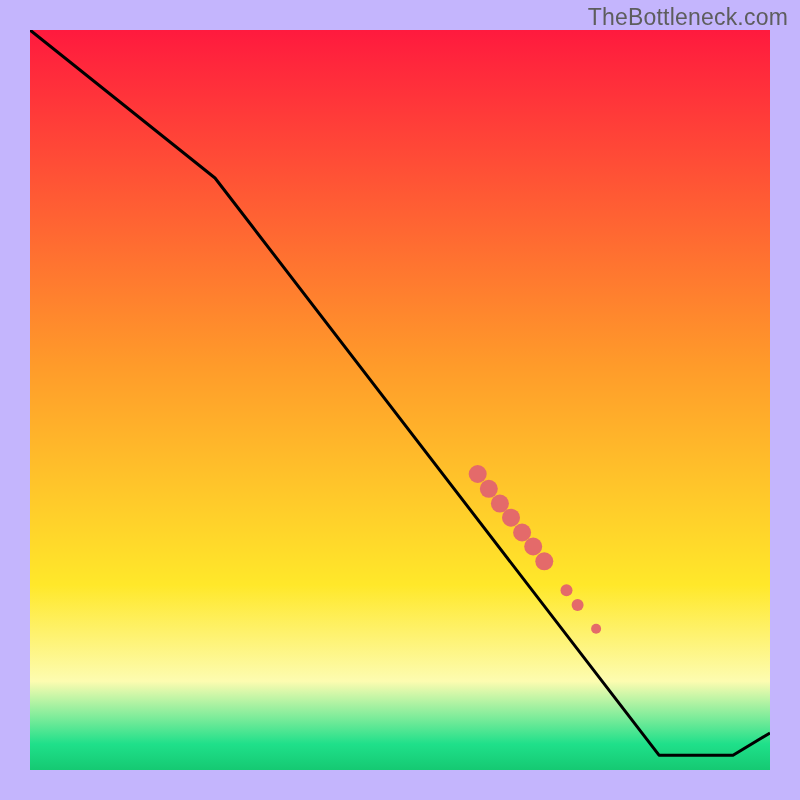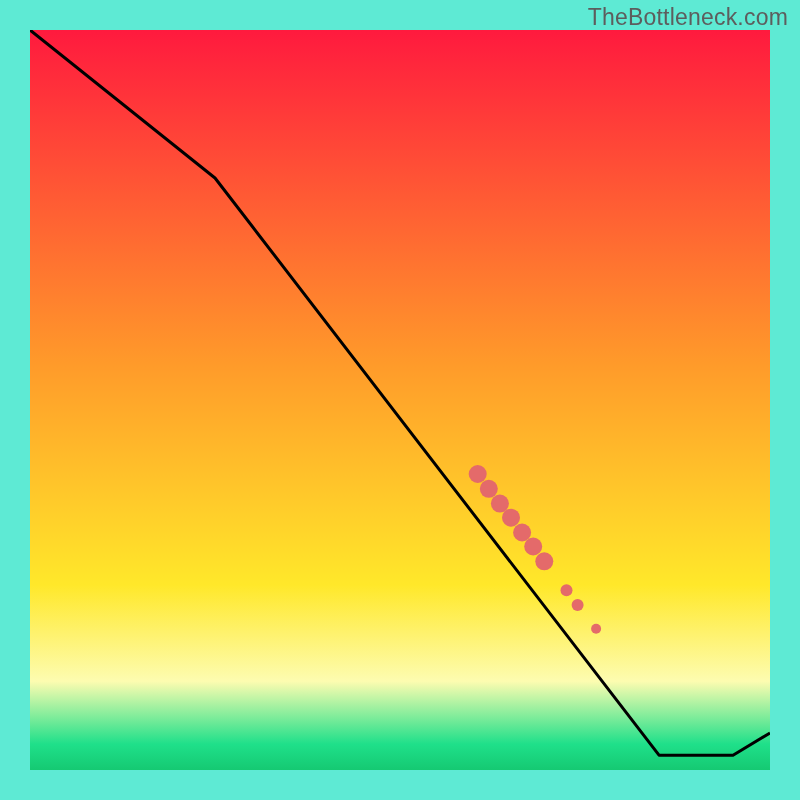--- a/index.html
+++ b/index.html
@@ -8,21 +8,21 @@
     width: 800px;
     height: 800px;
     background: #000;
     overflow: hidden;
     font-family: Arial, Helvetica, sans-serif;
   }
   .stage {
     position: relative;
     width: 800px;
     height: 800px;
-    background: #5eead4;
+    background: #c4b5fd;
   }
   .watermark {
     position: absolute;
     top: 4px;
     right: 12px;
     color: #5d5d5d;
     font-size: 23px;
     font-weight: 400;
     letter-spacing: 0.2px;
     z-index: 5;

